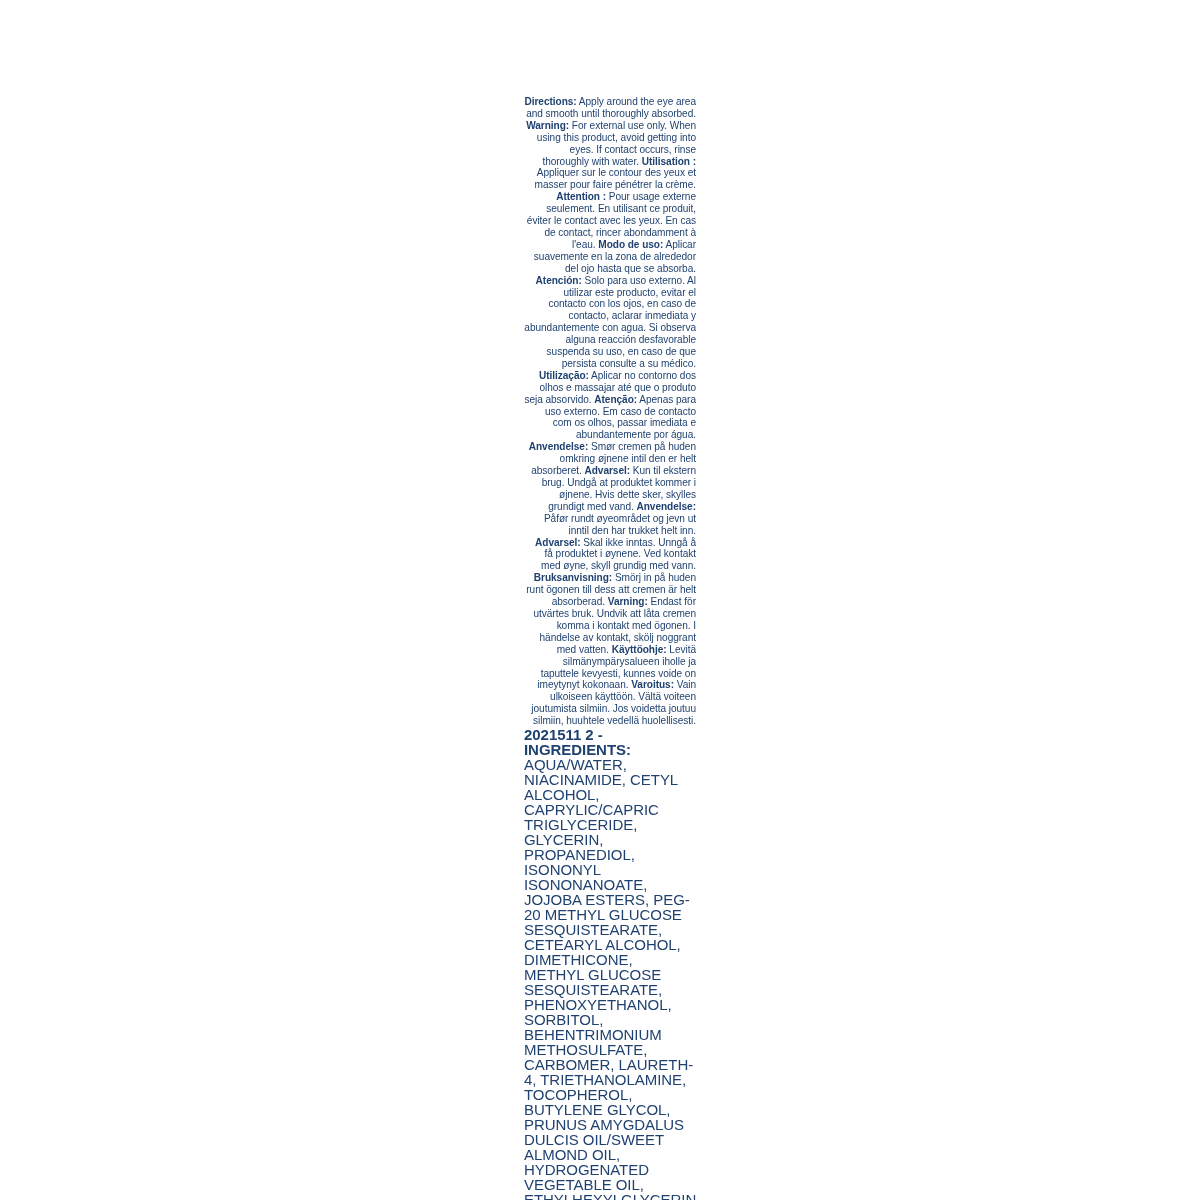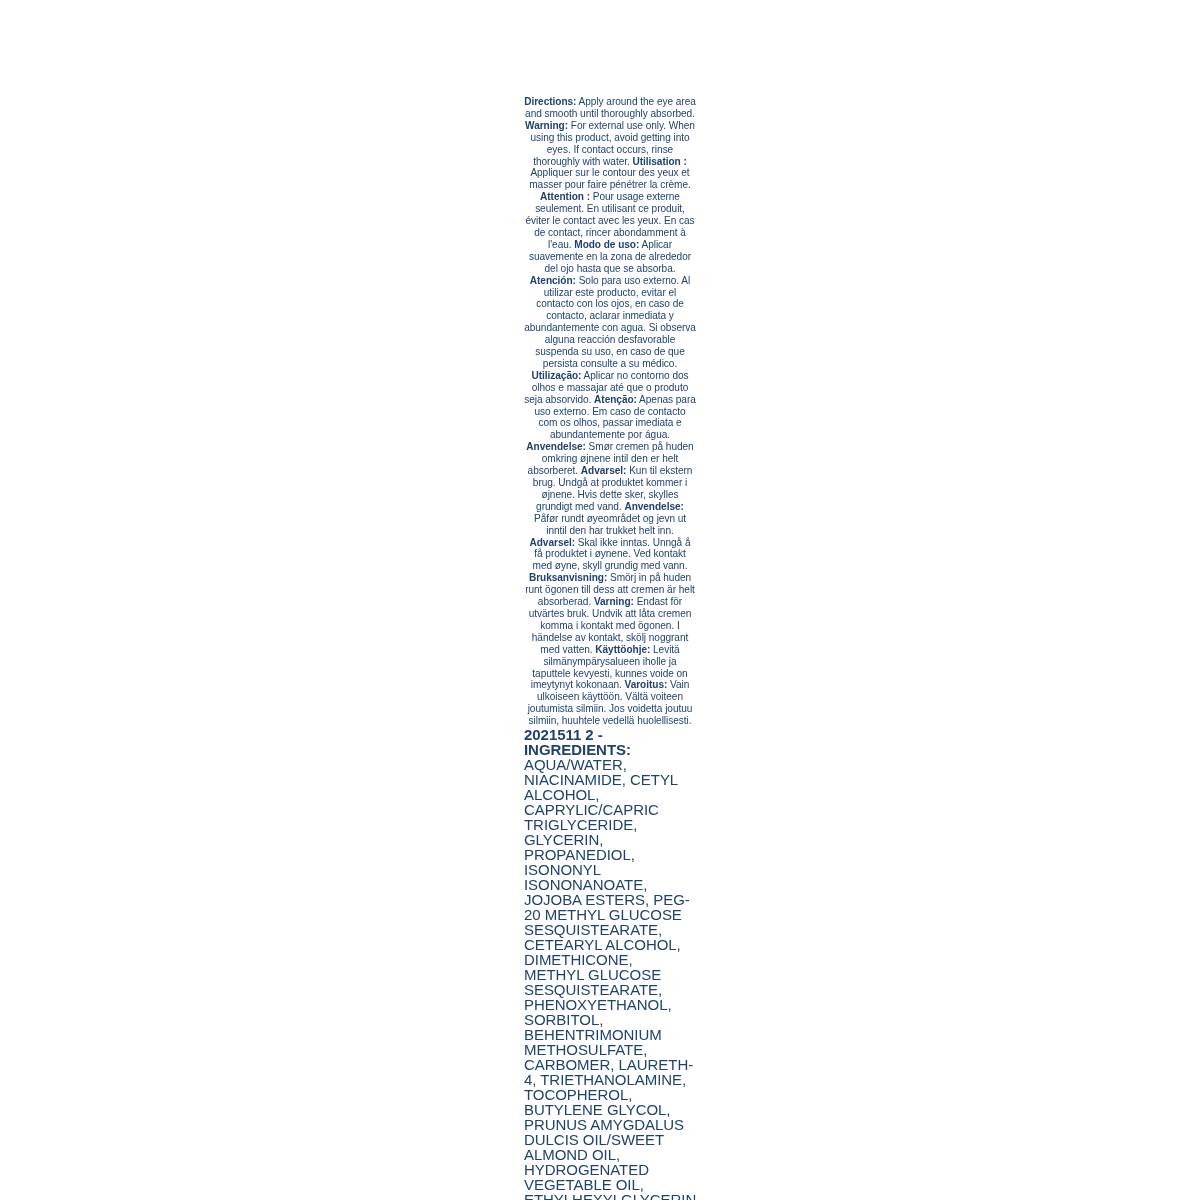--- a/index.html
+++ b/index.html
@@ -18,21 +18,21 @@
   .label {
     position: absolute;
     left: 524px;
     top: 96px;
     width: 172px;
   }
   .directions {
     font-size: 10.1px;
     line-height: 11.9px;
     color: #1f4170;
-    text-align: center;
+    text-align: right;
     letter-spacing: -0.05px;
   }
   .ingredients {
     font-size: 15px;
     line-height: 15px;
     color: #1f4170;
     letter-spacing: -0.05px;
   }
   .ing-head {
     font-weight: 700;

